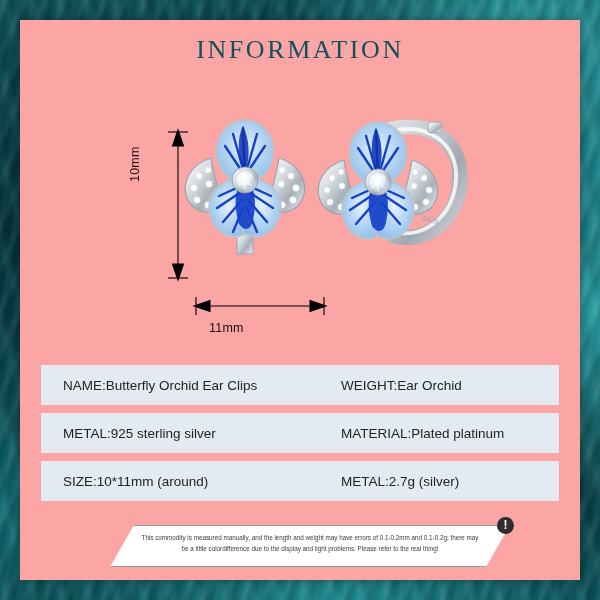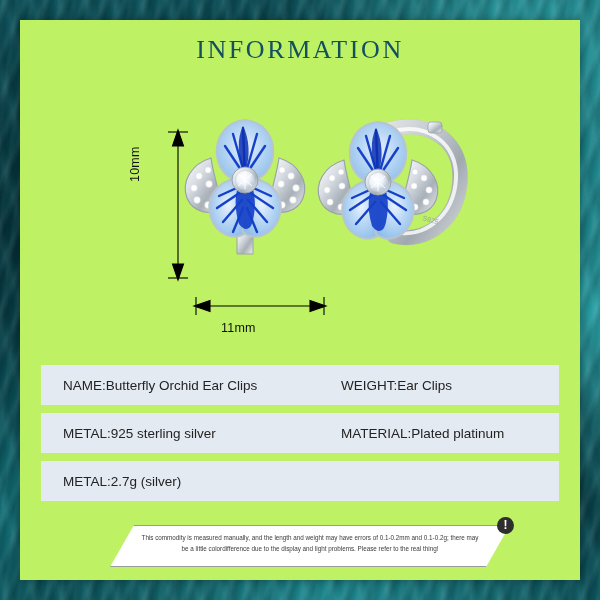--- a/index.html
+++ b/index.html
@@ -51,21 +51,21 @@
     opacity: 0.75;
   }
 
   
   #card {
     position: absolute;
     left: 20px;
     top: 20px;
     width: 560px;
     height: 560px;
-    background: #bef264;
+    background: #fca5a5;
     box-shadow: 0 0 10px rgba(0,0,0,0.35);
   }
 
   
   #page-title {
     position: absolute;
     top: 15px;
     left: 0;
     width: 100%;
     text-align: center;
@@ -88,21 +88,21 @@
     color: #111;
     letter-spacing: .2px;
   }
   #dim-v-label {
     left: 108px; top: 92px;
     transform: rotate(-90deg);
     transform-origin: left top;
     white-space: nowrap;
   }
   #dim-h-label {
-    left: 201px; top: 231px;
+    left: 189px; top: 231px;
   }
 
   svg.dim-svg { position: absolute; left: 0; top: 0; overflow: visible; }
 
   
   .earring { position: absolute; }
   #earring-front { left: 155px; top: 22px; width: 140px; height: 150px; }
   #earring-side  { left: 290px; top: 18px; width: 165px; height: 155px; }
 
   
@@ -348,36 +348,40 @@
 
   <div id="spec-table">
 
     <div class="spec-row">
       <div class="spec-cell left">
         <span class="spec-key">NAME:</span>
         <span class="spec-val">Butterfly Orchid Ear Clips</span>
       </div>
       <div class="spec-cell right">
         <span class="spec-key">WEIGHT:</span>
-        <span class="spec-val">Ear Clips</span>
+        <span class="spec-val">Ear Orchid</span>
       </div>
     </div>
 
     <div class="spec-row">
       <div class="spec-cell left">
         <span class="spec-key">METAL:</span>
         <span class="spec-val">925 sterling silver</span>
       </div>
       <div class="spec-cell right">
         <span class="spec-key">MATERIAL:</span>
         <span class="spec-val">Plated platinum</span>
       </div>
     </div>
 
     <div class="spec-row">
+      <div class="spec-cell left">
+        <span class="spec-key">SIZE:</span>
+        <span class="spec-val">10*11mm (around)</span>
+      </div>
       <div class="spec-cell right">
         <span class="spec-key">METAL:</span>
         <span class="spec-val">2.7g (silver)</span>
       </div>
     </div>
   </div>
 
   <div id="disclaimer">
     <div id="disclaimer-shape"></div>
     <div id="disclaimer-text">This commodity is measured manually, and the length and weight may have errors of 0.1-0.2mm and 0.1-0.2g; there may be a little colordifference due to the display and light problems. Please refer to the real thing!</div>

